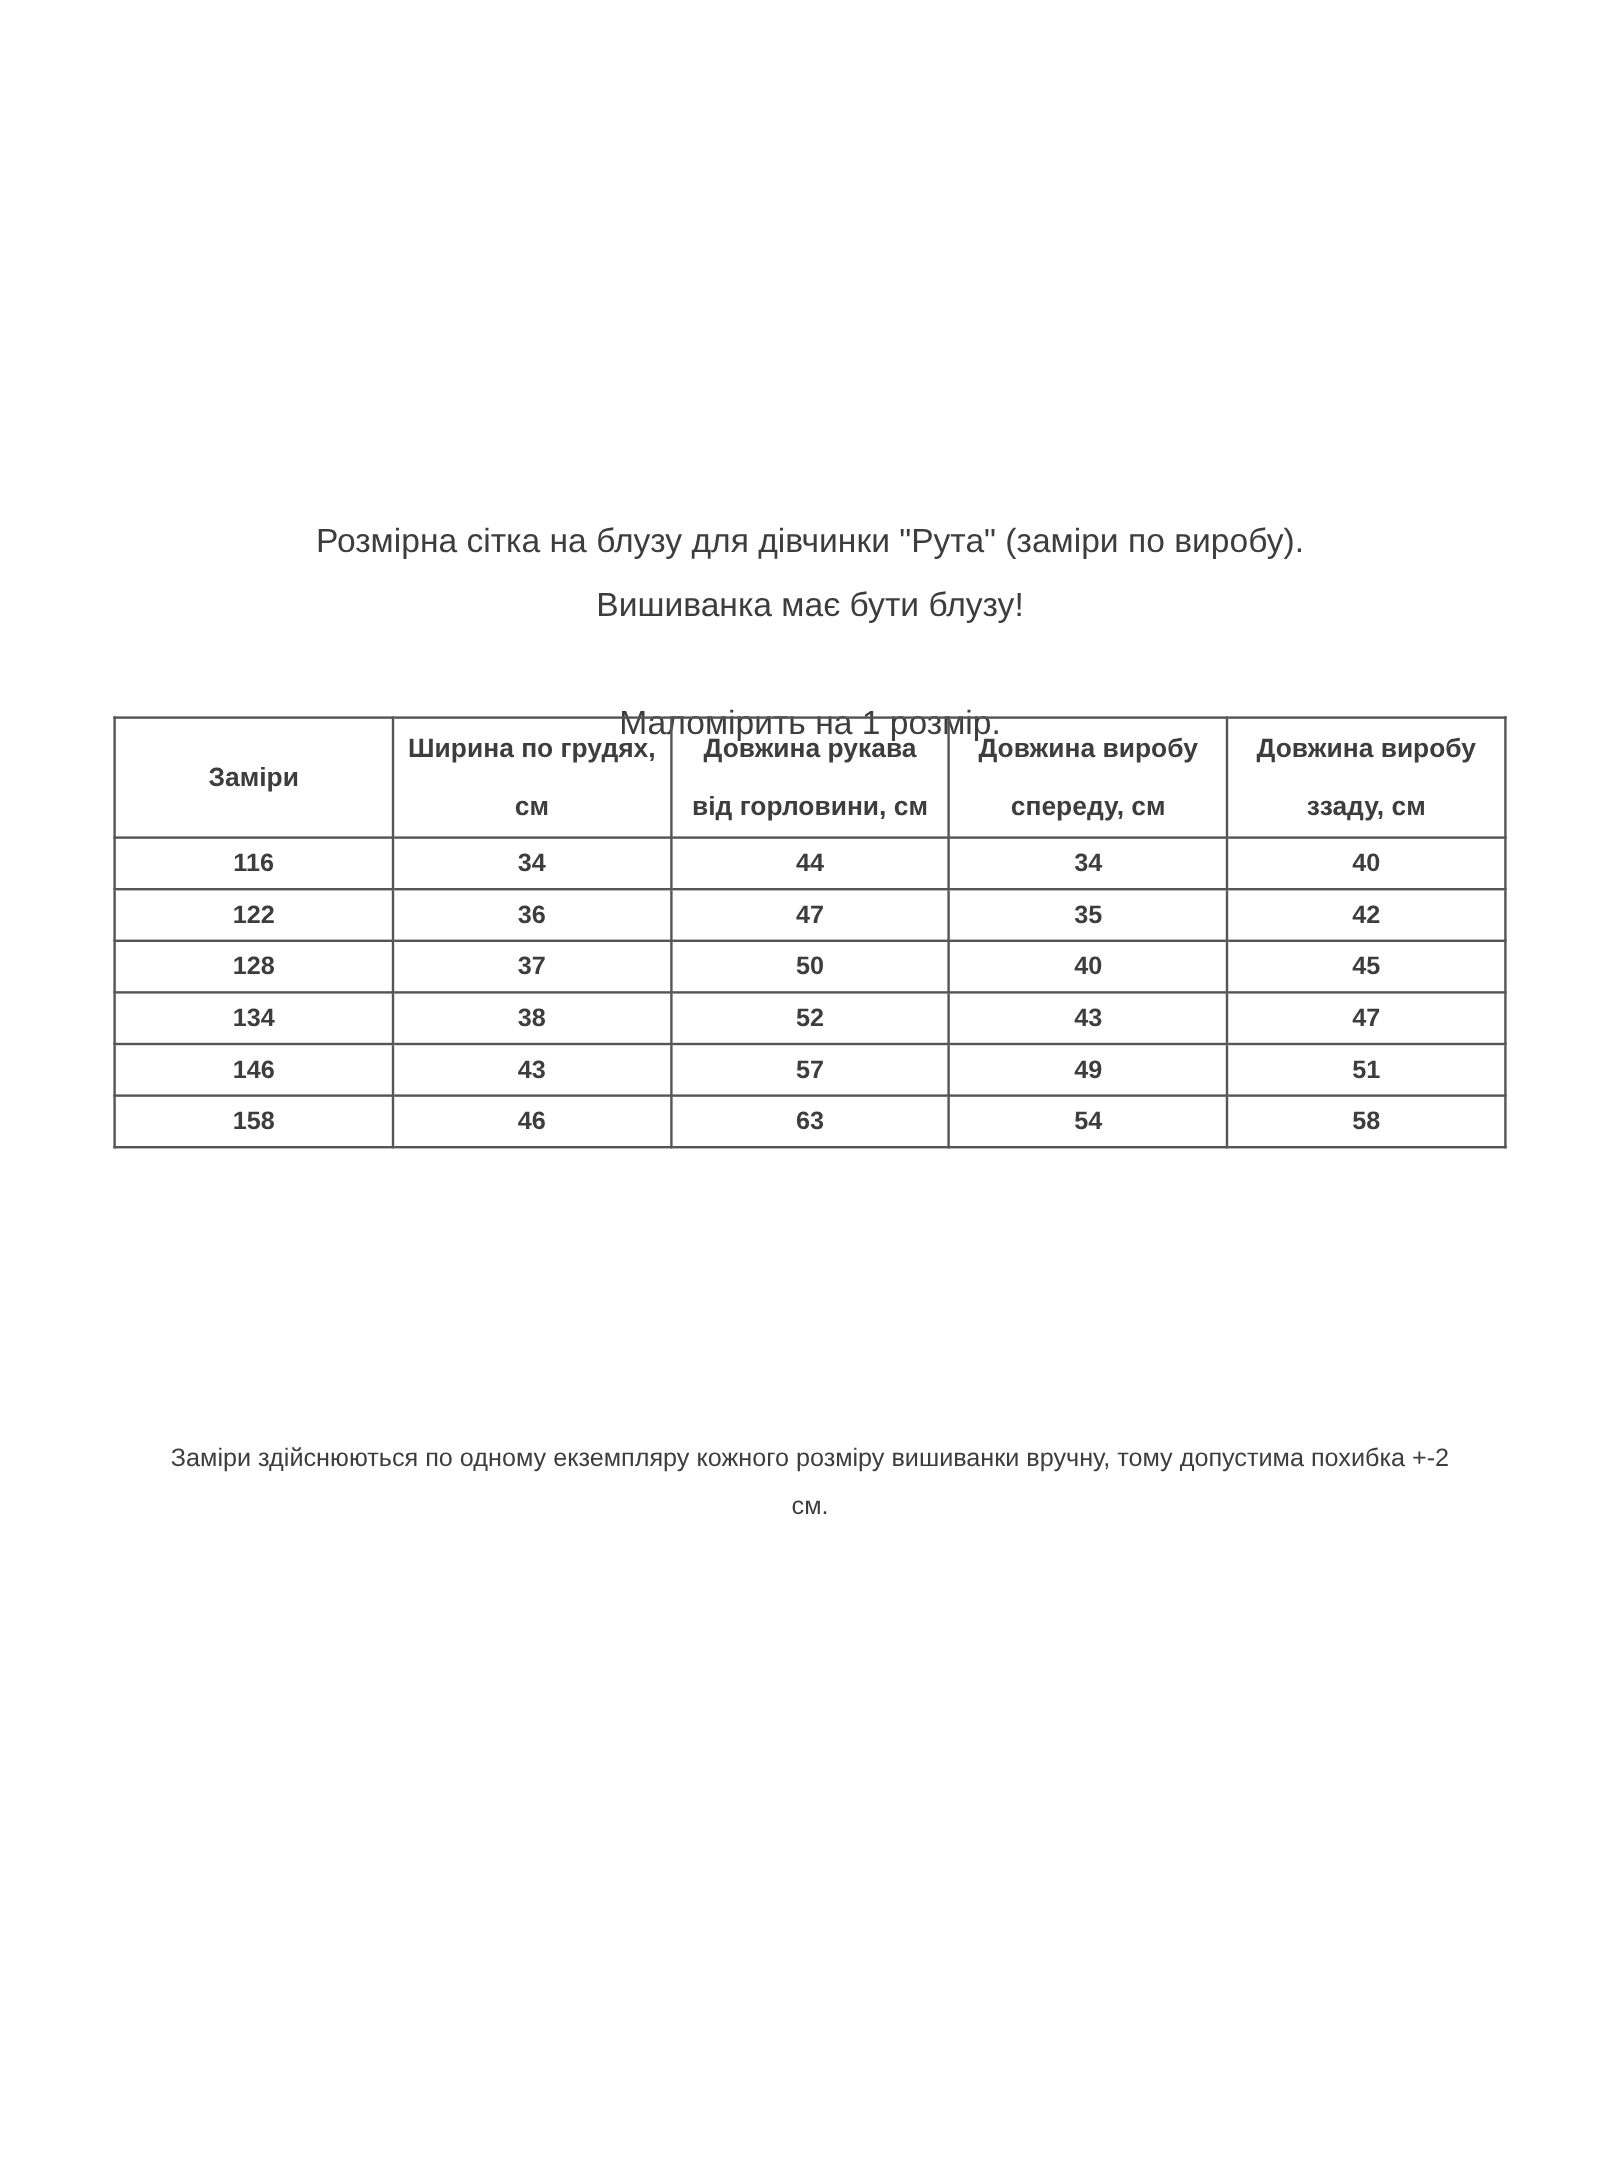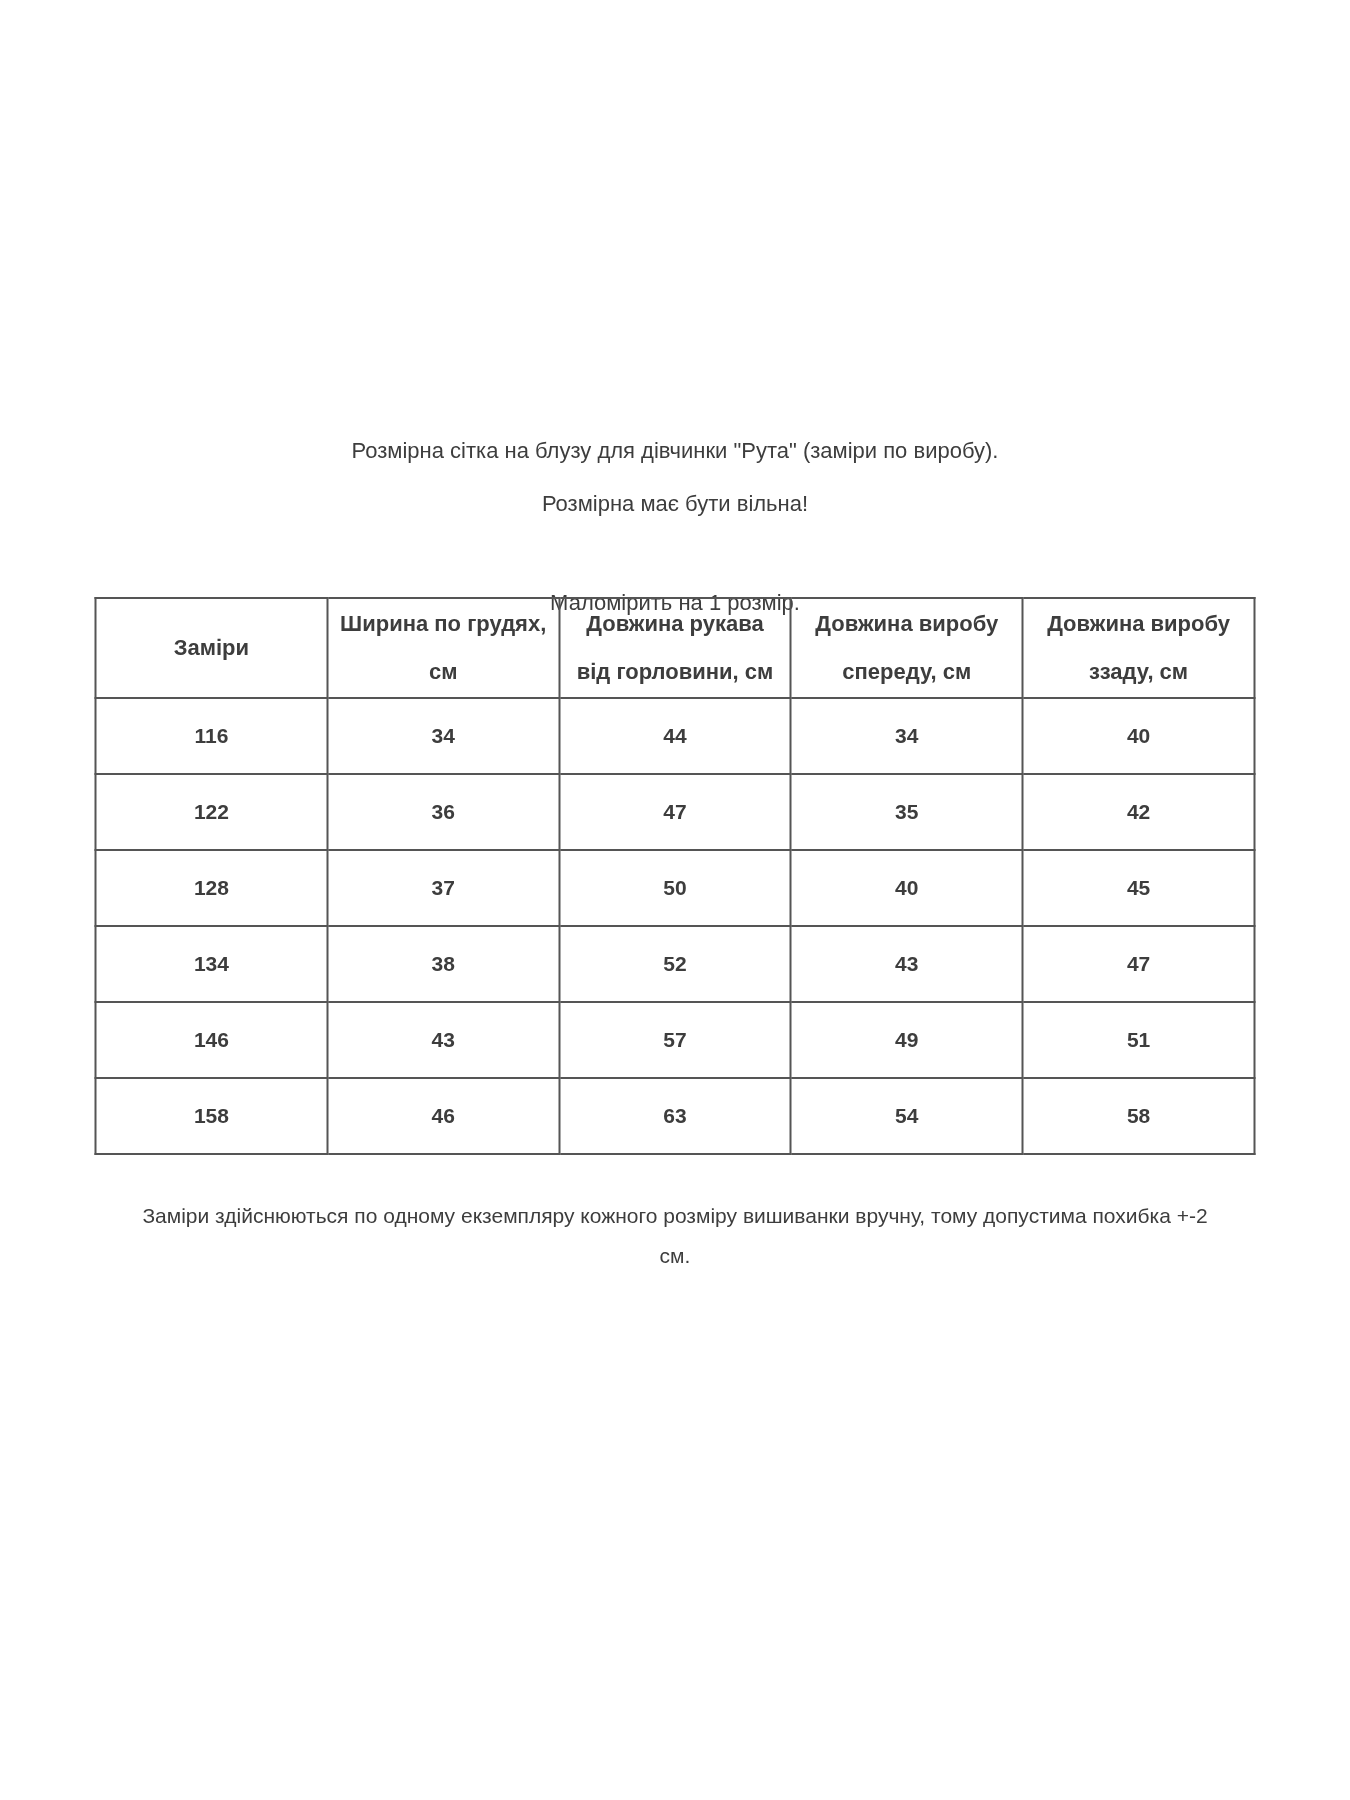--- a/index.html
+++ b/index.html
@@ -10,21 +10,21 @@
     font-family: "Liberation Sans", "DejaVu Sans", sans-serif;
     color: #3d3d3d;
     overflow: hidden;
     position: relative;
   }
   .intro-line {
     position: absolute;
     left: 0;
     right: 0;
     text-align: center;
-    font-size: 22px;
+    font-size: 28px;
     line-height: 30px;
     color: #3d3d3d;
   }
   #intro-line-1 { top: 436px; }
   #intro-line-2 { top: 489px; }
   #intro-line-3 { top: 544px; margin-top: 44px; }
 
   table.size-chart {
     position: absolute;
     top: 597px;
@@ -42,42 +42,42 @@
     vertical-align: middle;
     font-weight: bold;
     color: #3d3d3d;
   }
   table.size-chart thead tr { height: 100px; }
   table.size-chart th {
     font-size: 22px;
     line-height: 48px;
     padding: 0 10px;
   }
-  table.size-chart tbody tr { height: 76px; }
+  table.size-chart tbody tr { height: 43px; }
   table.size-chart td {
     font-size: 21px;
     padding: 0 6px;
   }
 
   .note {
     position: absolute;
     left: 0;
     right: 0;
     top: 1196px;
     text-align: center;
     font-size: 21px;
     line-height: 40px;
     color: #3d3d3d;
   }
 </style>
 </head>
 <body>
 
 <div class="intro-line" id="intro-line-1">Розмірна сітка на блузу для дівчинки "Рута" (заміри по виробу).</div>
-<div class="intro-line" id="intro-line-2">Розмірна має бути вільна!</div>
+<div class="intro-line" id="intro-line-2">Вишиванка має бути блузу!</div>
 <div class="intro-line" id="intro-line-3">Маломірить на 1 розмір.</div>
 
 <table class="size-chart">
   <colgroup>
     <col>
       <col>
       <col>
       <col>
       <col>
   </colgroup>

